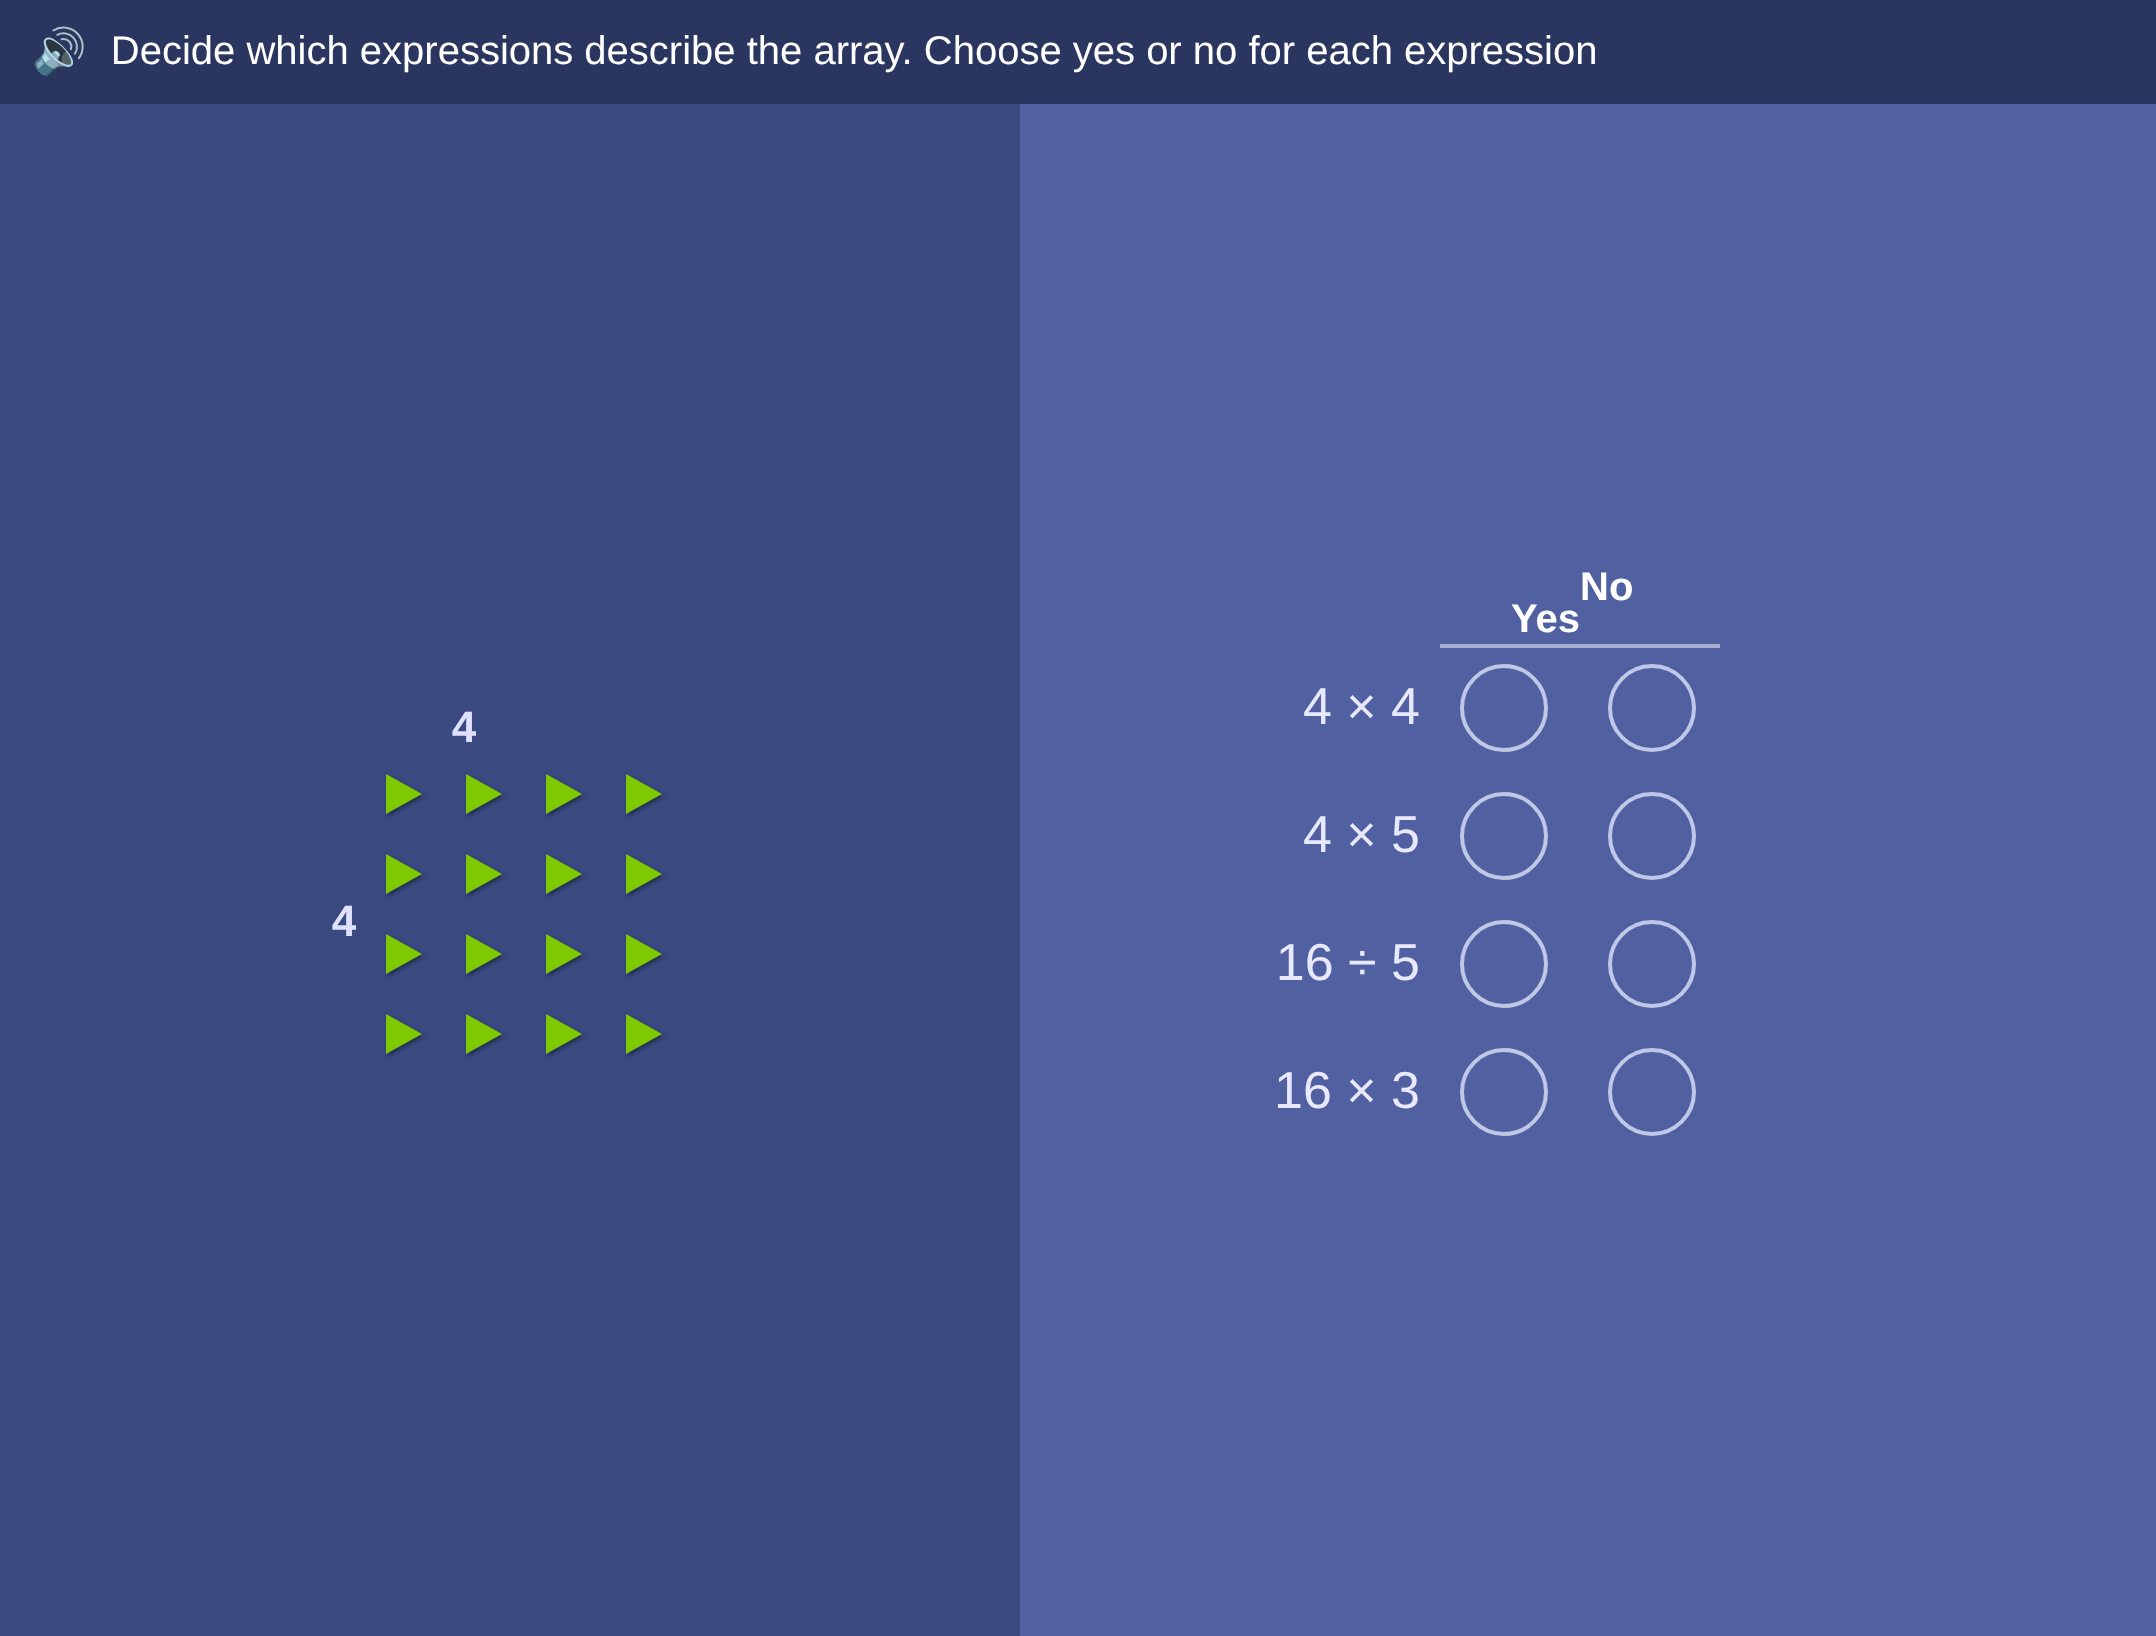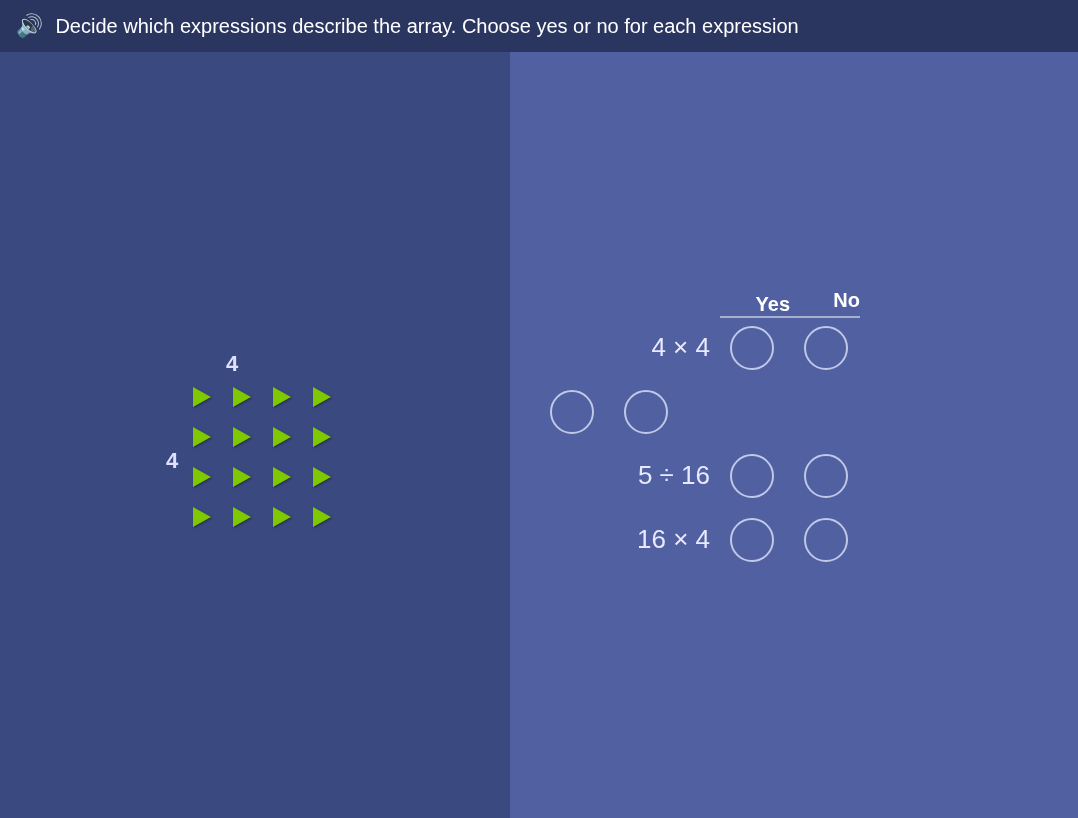--- a/index.html
+++ b/index.html
@@ -198,50 +198,51 @@
           <div class="arrow-icon"></div>
         </div>
       </div>
     </div>
   </div>
 
   <div class="right-panel">
 
     <div style="display:flex; align-items:flex-end; margin-bottom:8px; margin-left:170px;">
       <div style="width:70px; text-align:right; color:#fff; font-size:20px; font-weight:bold; border-bottom:2px solid rgba(255,255,255,0.5); padding-bottom:0;">Yes</div>
-      <div style="width:70px; text-align:right; color:#fff; font-size:20px; font-weight:bold; border-bottom:2px solid rgba(255,255,255,0.5); padding-bottom:4px;">No</div>
+      <div style="width:70px; text-align:left; color:#fff; font-size:20px; font-weight:bold; border-bottom:2px solid rgba(255,255,255,0.5); padding-bottom:16px;">No</div>
     </div>
 
     <div class="expression-row">
       <div class="expression-label">4 × 4</div>
       <div class="radio-group">
         <input type="radio" name="expr1" value="yes" style="width: 44px; height: 44px; border-radius: 50%; border: 2.5px solid rgb(192, 200, 232); background: transparent; cursor: pointer; appearance: none;">
         <input type="radio" name="expr1" value="no" style="width: 44px; height: 44px; border-radius: 50%; border: 2.5px solid rgb(192, 200, 232); background: transparent; cursor: pointer; appearance: none;">
       </div>
     </div>
 
     <div class="expression-row">
+      <div class="expression-label">4 × 5</div>
       <div class="radio-group">
         <input type="radio" name="expr2" value="yes" style="width: 44px; height: 44px; border-radius: 50%; border: 2.5px solid rgb(192, 200, 232); background: transparent; cursor: pointer; appearance: none;">
         <input type="radio" name="expr2" value="no" style="width: 44px; height: 44px; border-radius: 50%; border: 2.5px solid rgb(192, 200, 232); background: transparent; cursor: pointer; appearance: none;">
       </div>
     </div>
 
-
-
-    <div class="expression-row">
-      <div class="expression-label">5 ÷ 16</div>
-      <div class="radio-group">
-        <input type="radio" name="expr5" value="yes" style="width: 44px; height: 44px; border-radius: 50%; border: 2.5px solid rgb(192, 200, 232); background: transparent; cursor: pointer; appearance: none;">
-        <input type="radio" name="expr5" value="no" style="width: 44px; height: 44px; border-radius: 50%; border: 2.5px solid rgb(192, 200, 232); background: transparent; cursor: pointer; appearance: none;">
-      </div>
-    </div>
-
-    <div class="expression-row">
-      <div class="expression-label">16 × 4</div>
+    <div class="expression-row">
+      <div class="expression-label">16 ÷ 5</div>
+      <div class="radio-group">
+        <input type="radio" name="expr3" value="yes" style="width: 44px; height: 44px; border-radius: 50%; border: 2.5px solid rgb(192, 200, 232); background: transparent; cursor: pointer; appearance: none;">
+        <input type="radio" name="expr3" value="no" style="width: 44px; height: 44px; border-radius: 50%; border: 2.5px solid rgb(192, 200, 232); background: transparent; cursor: pointer; appearance: none;">
+      </div>
+    </div>
+
+
+
+    <div class="expression-row">
+      <div class="expression-label">16 × 3</div>
       <div class="radio-group">
         <input type="radio" name="expr6" value="yes" style="width: 44px; height: 44px; border-radius: 50%; border: 2.5px solid rgb(192, 200, 232); background: transparent; cursor: pointer; appearance: none;">
         <input type="radio" name="expr6" value="no" style="width: 44px; height: 44px; border-radius: 50%; border: 2.5px solid rgb(192, 200, 232); background: transparent; cursor: pointer; appearance: none;">
       </div>
     </div>
 
   </div>
 </div>
 
 </body></html>

